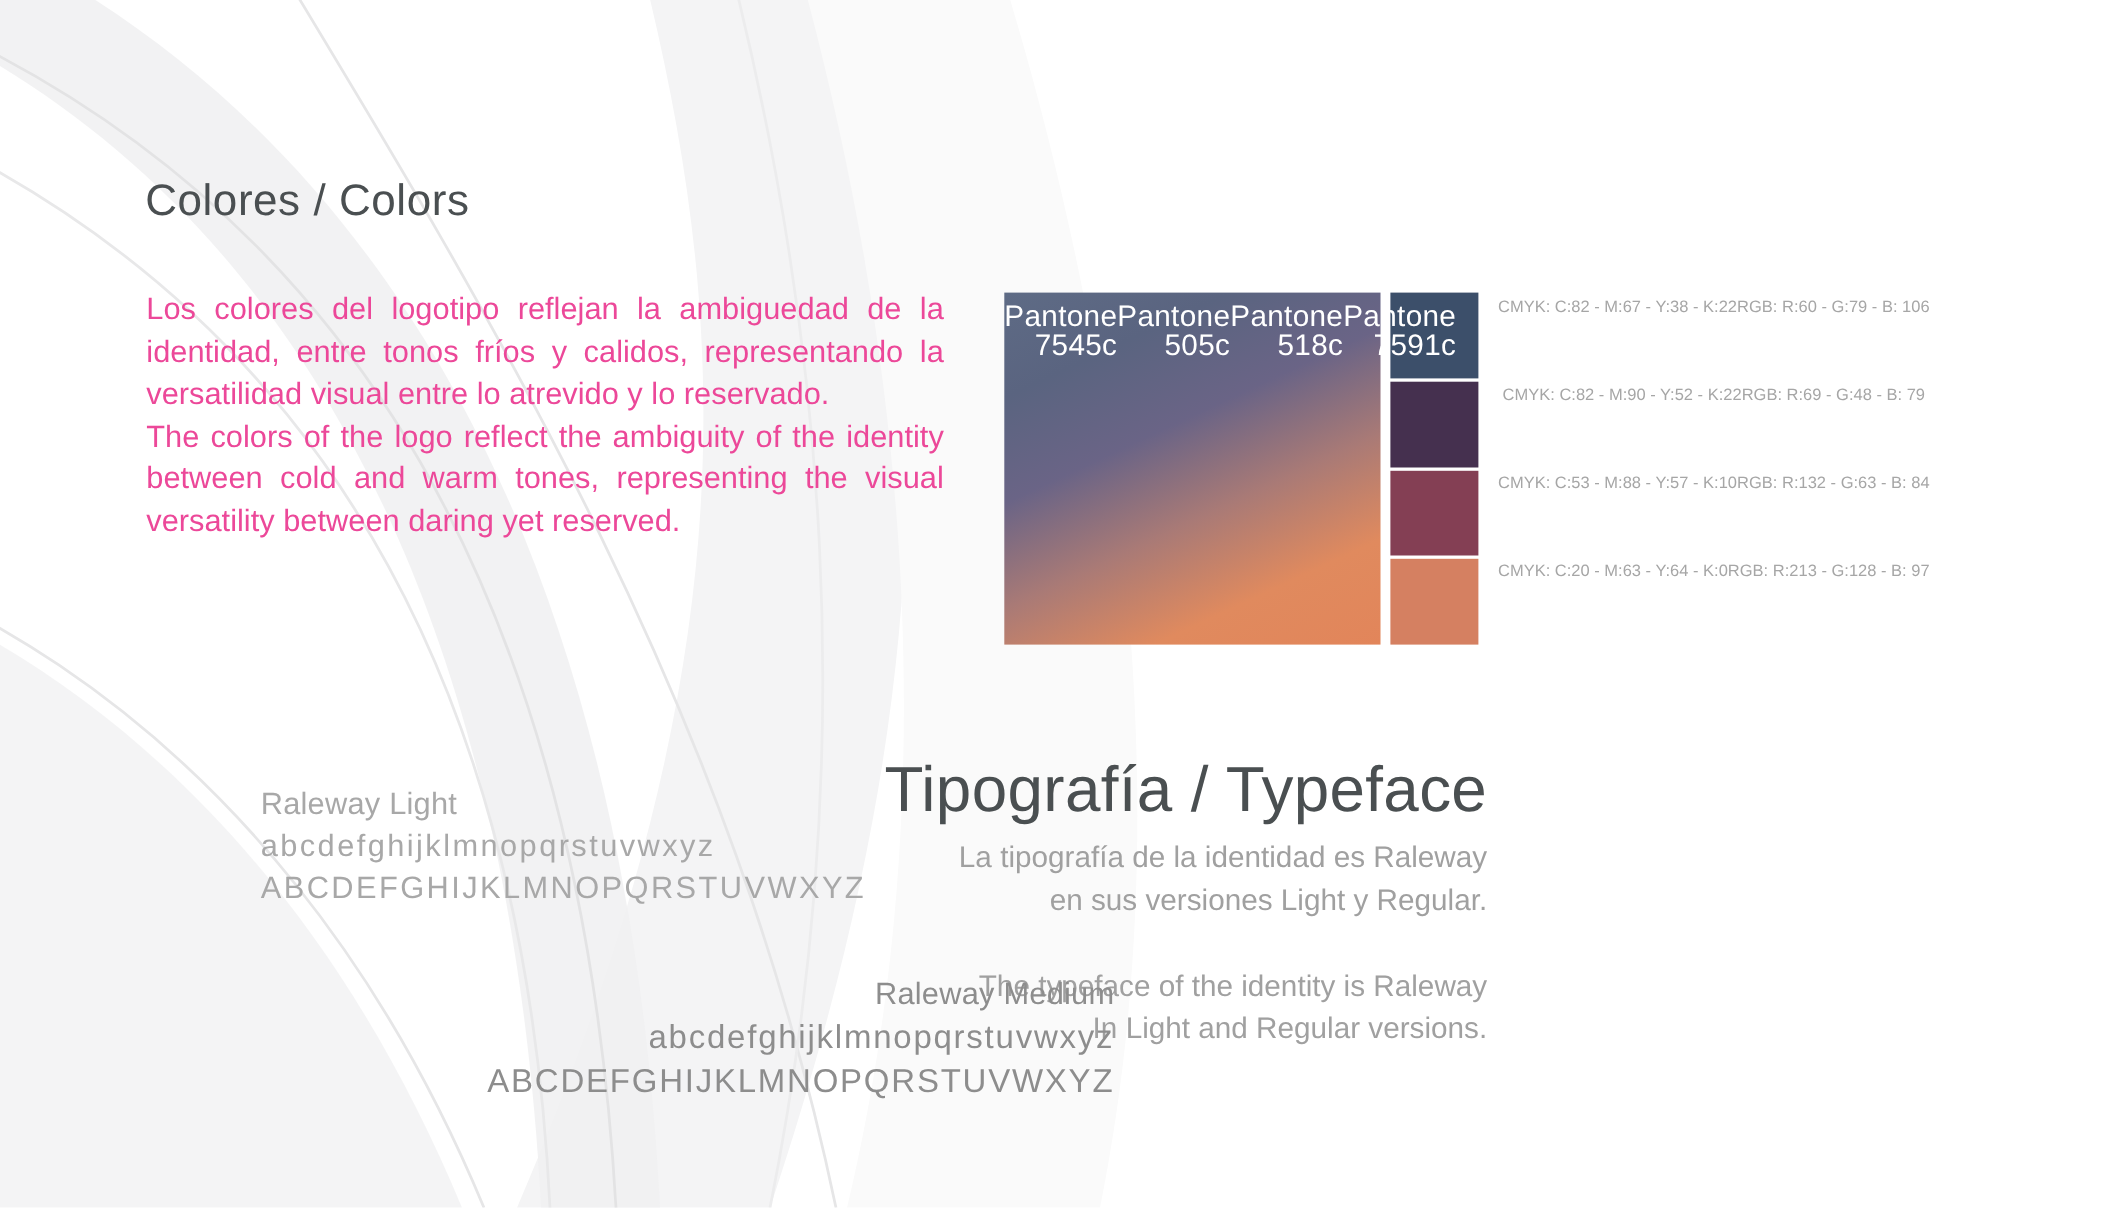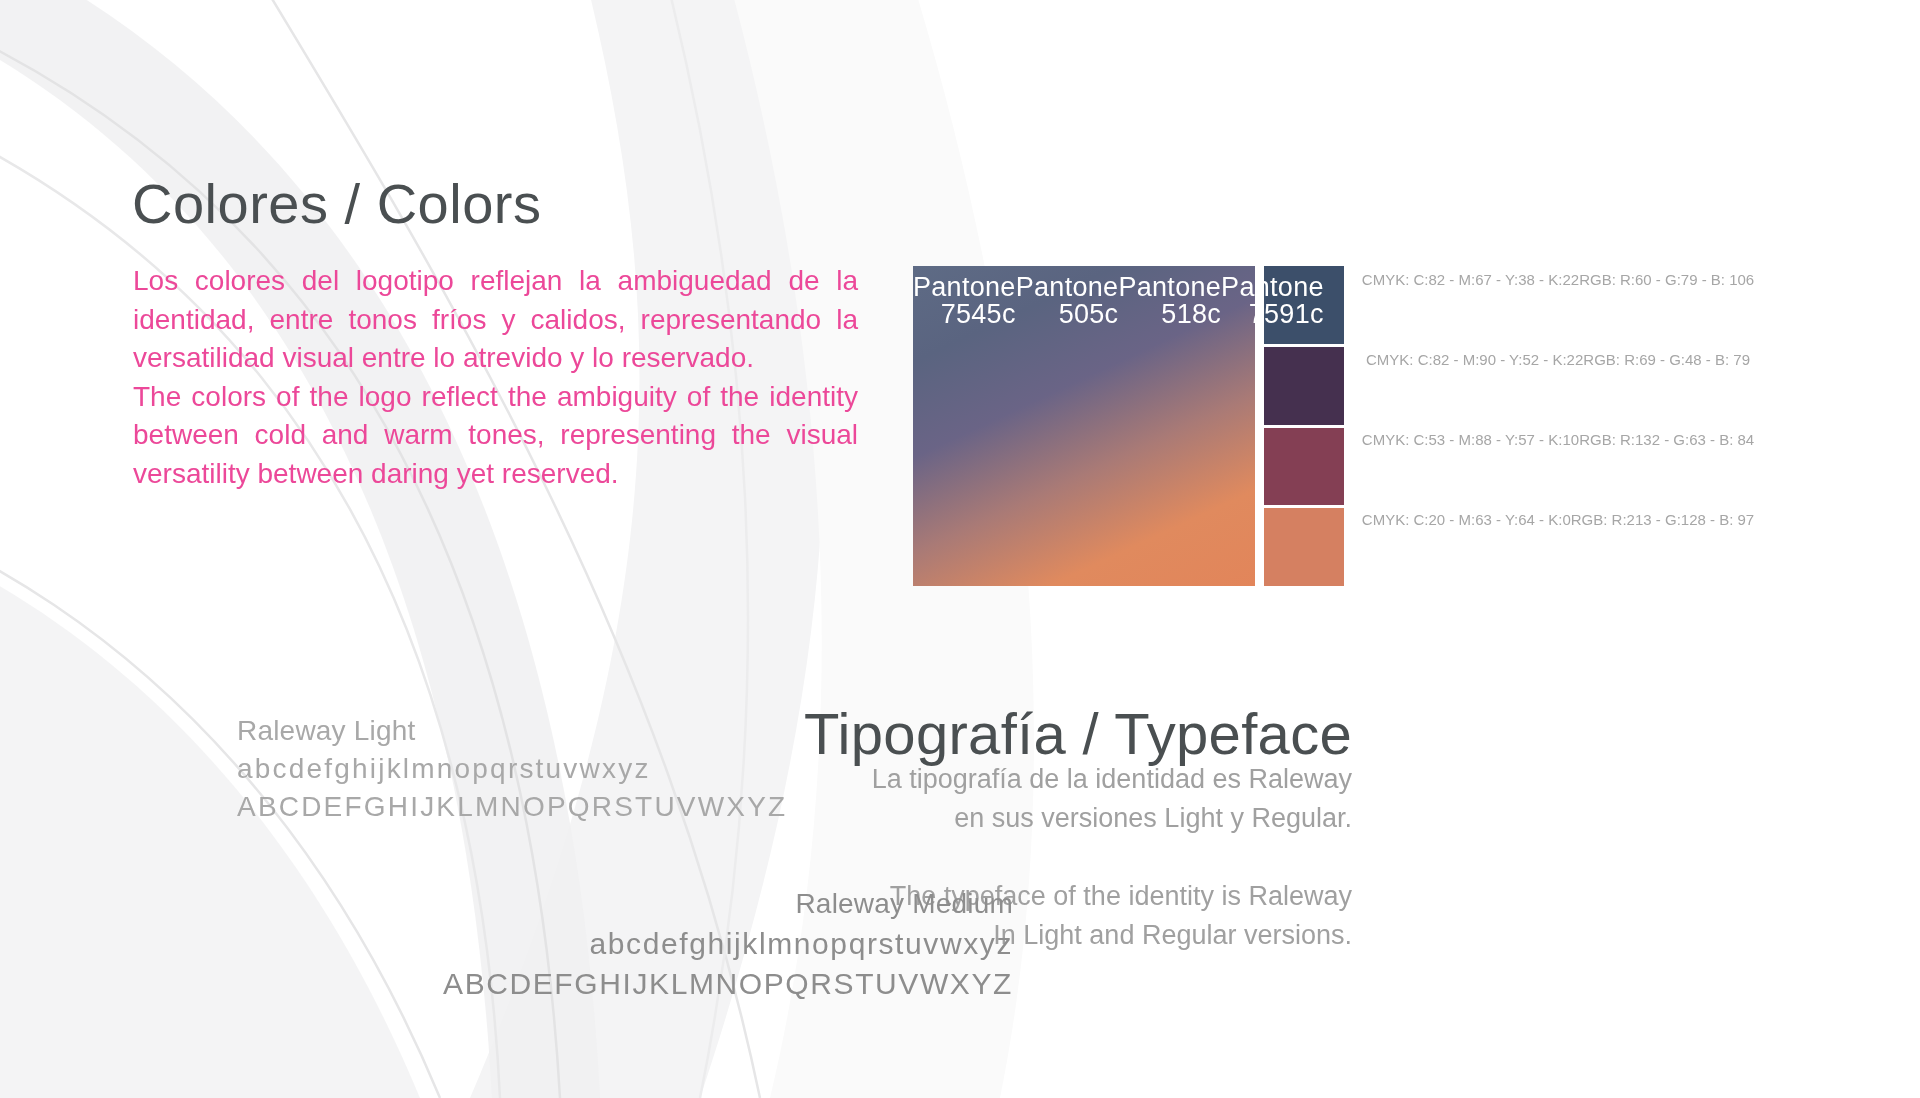--- a/index.html
+++ b/index.html
@@ -24,21 +24,21 @@
     left: 0; top: 0;
     width: 1920px; height: 1098px;
     pointer-events: none;
   }
 
   
   #colors-heading {
     position: absolute;
     left: 132px;
     top: 133px;
-    font-size: 56px;
+    font-size: 40px;
     font-weight: 300;
     letter-spacing: 0.5px;
     color: #4a4f51;
     white-space: nowrap;
   }
   #colors-paragraph {
     position: absolute;
     left: 133px;
     top: 262px;
     width: 725px;
@@ -112,21 +112,21 @@
     font-size: 15px;
     font-weight: 300;
     line-height: 27px;
     white-space: nowrap;
   }
 
   
   #typeface-heading {
     position: absolute;
     right: 568px;
-    top: 652px;
+    top: 636px;
     font-size: 58px;
     font-weight: 300;
     letter-spacing: 0.3px;
     color: #4a4f51;
     white-space: nowrap;
   }
   #typeface-desc {
     position: absolute;
     right: 568px;
     top: 760px;

